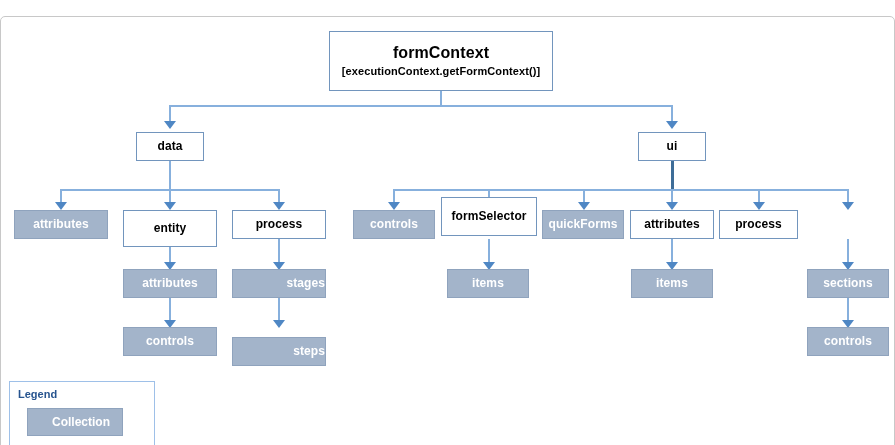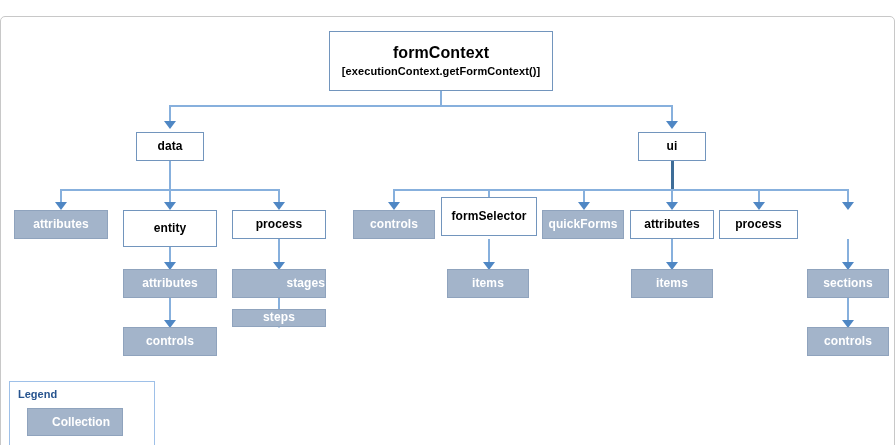--- a/index.html
+++ b/index.html
@@ -223,21 +223,21 @@
   <div class="node collection" style="left:122px; top:252px; width:94px; height:29px;">
     <span>attributes</span>
   </div>
   <div class="node collection" style="left:122px; top:310px; width:94px; height:29px;">
     <span>controls</span>
   </div>
 
   <div class="node collection" style="left:231px; top:252px; width:94px; height:29px;align-items:flex-end;">
     <span>stages</span>
   </div>
-  <div class="node collection" style="left:231px; top:292px; width:94px; height:18px;">
+  <div class="node collection" style="left:231px; top:320px; width:94px; height:29px;align-items:flex-end;">
     <span>steps</span>
   </div>
 
   <div class="node collection" style="left:446px; top:252px; width:82px; height:29px;">
     <span>items</span>
   </div>
 
   <div class="node collection" style="left:630px; top:252px; width:82px; height:29px;">
     <span>items</span>
   </div>

